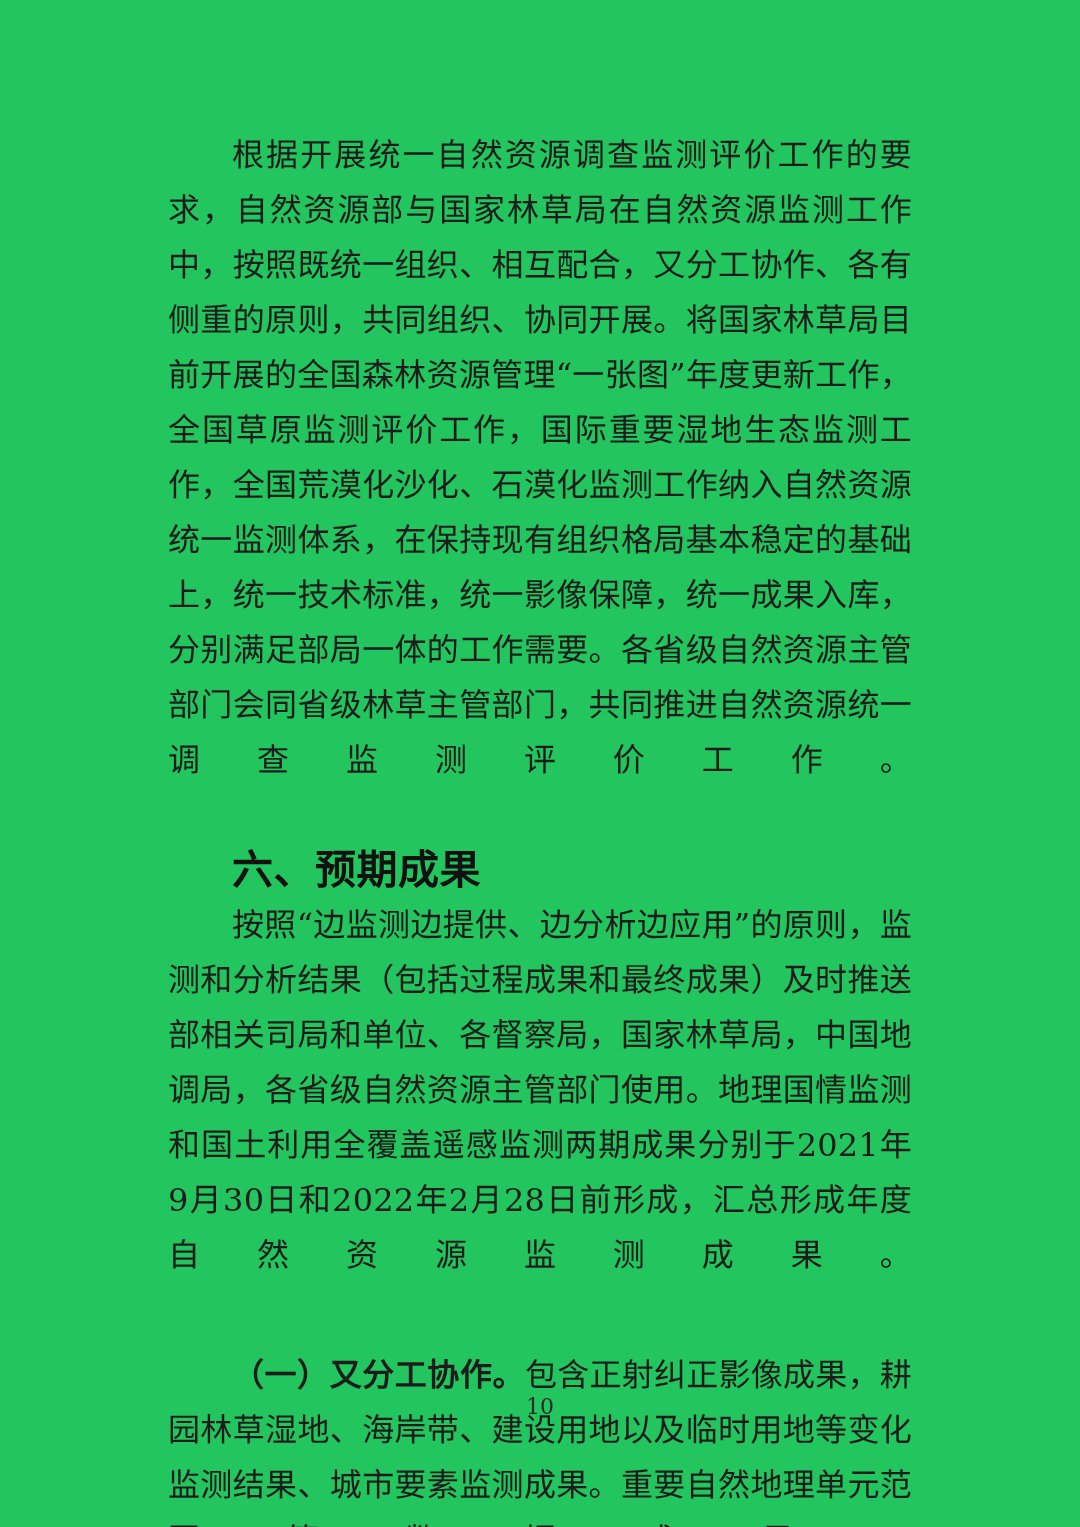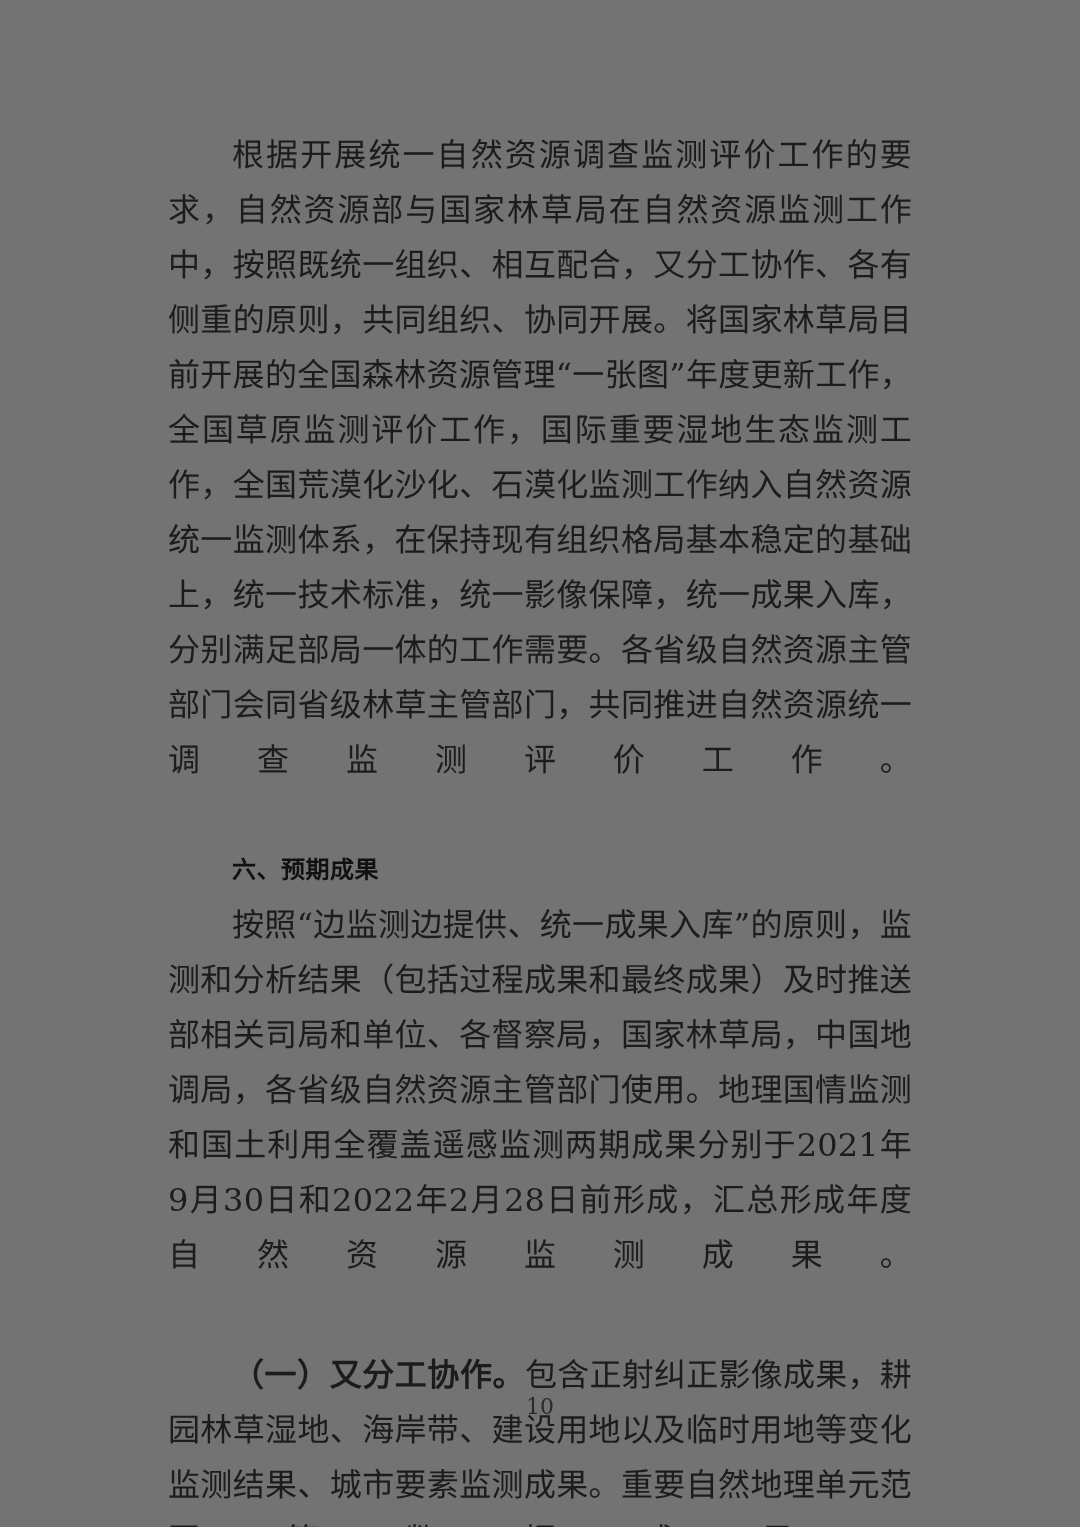--- a/index.html
+++ b/index.html
@@ -16,21 +16,21 @@
     color: #1a1a1a;
     overflow: hidden;
   }
 
   .page {
     position: absolute;
     left: 0;
     top: 0;
     width: 1080px;
     height: 1527px;
-    background: #737373;
+    background: #22c55e;
   }
 
   .content {
     position: absolute;
     left: 168px;
     top: 128px;
     width: 744px;
   }
 
   
@@ -58,21 +58,21 @@
   
   .para::after {
     content: "";
     display: inline-block;
     width: 100%;
   }
 
   
   .heading {
     font-family: "DejaVu Sans", "Liberation Sans", sans-serif;
-    font-size: 24px;
+    font-size: 41px;
     font-weight: bold;
     line-height: 55px;
     color: #111111;
     text-indent: 64px;
     margin: 0;
     letter-spacing: 0.5px;
   }
 
   
   .label {
@@ -97,20 +97,20 @@
 </head>
 <body>
 
 <div class="page">
   <div class="content">
 
     <p class="para">根据开展统一自然资源调查监测评价工作的要求，自然资源部与国家林草局在自然资源监测工作中，按照既统一组织、相互配合，又分工协作、各有侧重的原则，共同组织、协同开展。将国家林草局目前开展的全国森林资源管理“一张图”年度更新工作，全国草原监测评价工作，国际重要湿地生态监测工作，全国荒漠化沙化、石漠化监测工作纳入自然资源统一监测体系，在保持现有组织格局基本稳定的基础上，统一技术标准，统一影像保障，统一成果入库，分别满足部局一体的工作需要。各省级自然资源主管部门会同省级林草主管部门，共同推进自然资源统一调查监测评价工作。</p>
 
     <h2 class="heading">六、预期成果</h2>
 
-    <p class="para">按照“边监测边提供、统一成果入库”的原则，监测和分析结果（包括过程成果和最终成果）及时推送部相关司局和单位、各督察局，国家林草局，中国地调局，各省级自然资源主管部门使用。地理国情监测和国土利用全覆盖遥感监测两期成果分别于2021年9月30日和2022年2月28日前形成，汇总形成年度自然资源监测成果。</p>
+    <p class="para">按照“边监测边提供、边分析边应用”的原则，监测和分析结果（包括过程成果和最终成果）及时推送部相关司局和单位、各督察局，国家林草局，中国地调局，各省级自然资源主管部门使用。地理国情监测和国土利用全覆盖遥感监测两期成果分别于2021年9月30日和2022年2月28日前形成，汇总形成年度自然资源监测成果。</p>
 
     <p class="para spaced"><span class="label">（一）又分工协作。</span><span>包含正射纠正影像成果，耕园林草湿地、海岸带、建设用地以及临时用地等变化监测结果、城市要素监测成果。重要自然地理单元范围等数据成果。</span></p>
 
   </div>
 
   <div class="page-number">10</div>
 </div>
 
 </body></html>

